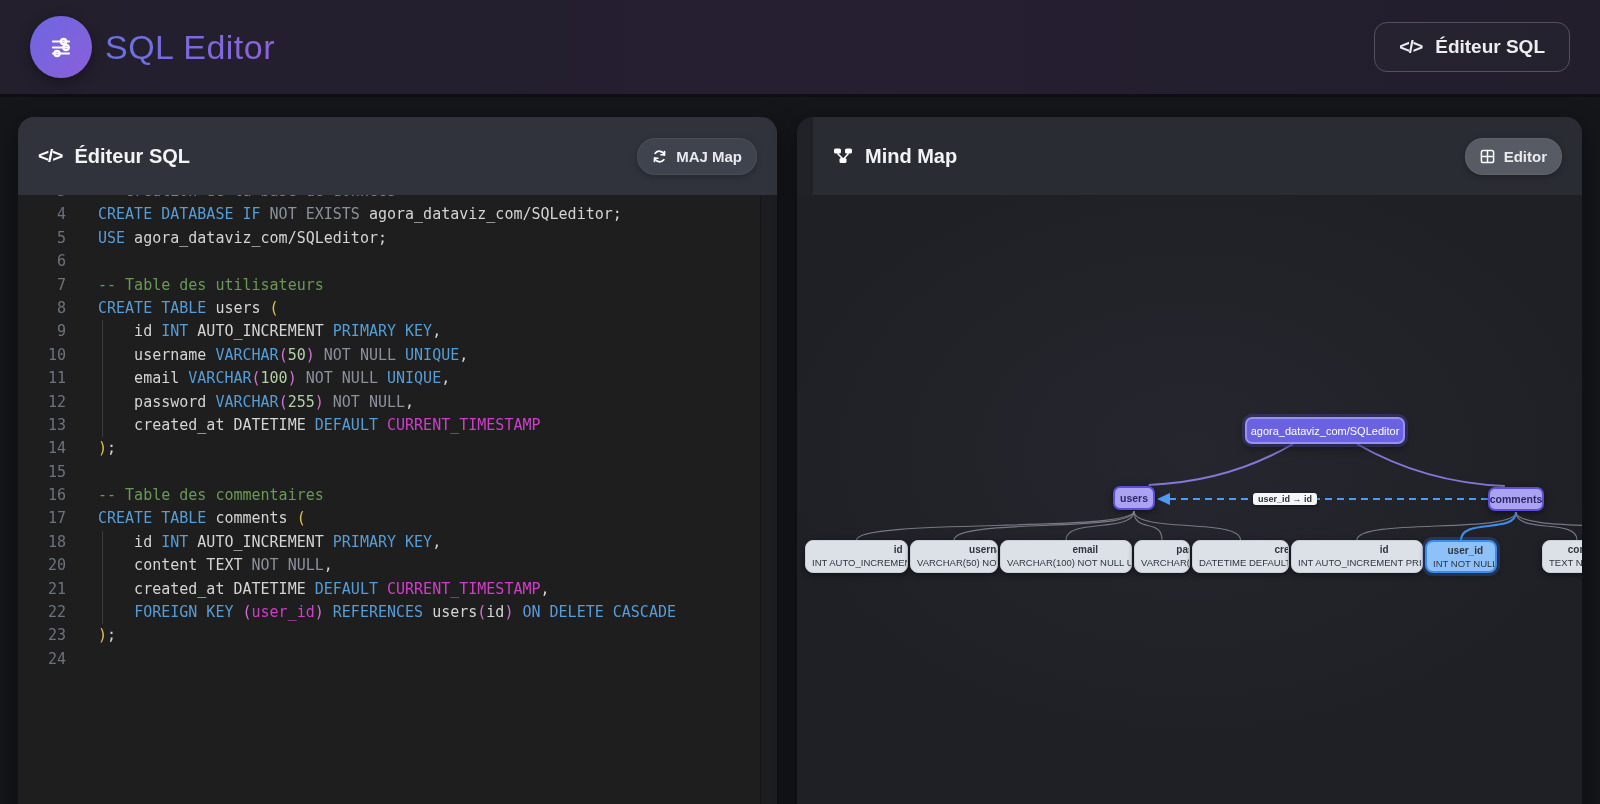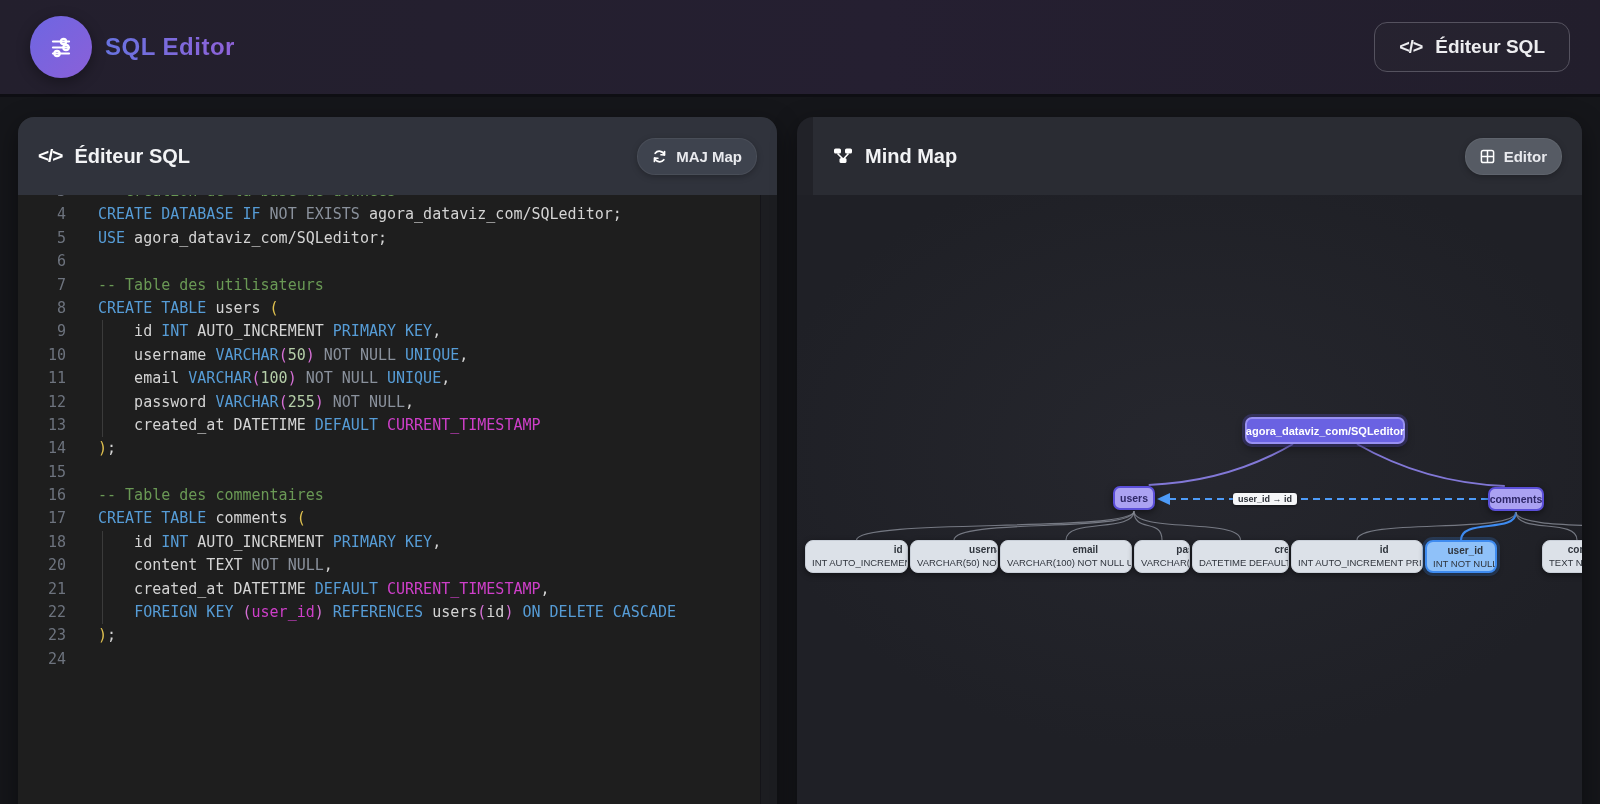--- a/index.html
+++ b/index.html
@@ -7,21 +7,21 @@
   body { background:#15161A; font-family:"Liberation Sans", sans-serif; position:relative; }
 
   
   .app-header { height:97px; display:flex; align-items:center; padding:0 30px;
     background:linear-gradient(90deg,#231F2D 0%, #251F31 55%, #221E2C 100%);
     border-bottom:3px solid #0E0E13; }
   .logo-circle { width:62px; height:62px; border-radius:50%; flex:0 0 auto;
     background:linear-gradient(135deg,#6E66E2 0%, #8A60D8 100%);
     display:flex; align-items:center; justify-content:center; margin-right:13px;
     box-shadow:0 4px 14px rgba(0,0,0,.35); }
-  .app-title { font-size:24px; font-weight:bold; letter-spacing:.5px;
+  .app-title { font-size:34px; font-weight:normal; letter-spacing:.5px;
     background:linear-gradient(90deg,#6873E0 0%, #8F62D9 100%);
     -webkit-background-clip:text; background-clip:text; color:transparent; }
   .header-spacer { flex:1; }
   .hdr-btn { display:flex; align-items:center; gap:13px; padding:13px 24px;
     border:1.5px solid #55525F; border-radius:13px; background:rgba(42,39,52,.45);
     color:#EDEDF0; font-size:19px; font-weight:600; cursor:pointer; }
   .code-glyph { font-weight:bold; letter-spacing:-1px; white-space:nowrap; }
   .hdr-btn .code-glyph { font-size:18px; }
 
   
@@ -53,21 +53,21 @@
   .tok-pk { color:#D670D6; } .tok-y { color:#DFC04F; }
   .scrollbar-strip { position:absolute; top:78px; right:0; bottom:0; width:17px;
     background:#1C1D21; border-left:1px solid #141419; }
 
   
   .mindmap-body { position:absolute; top:78px; left:0; right:0; bottom:0;
     background:radial-gradient(ellipse 70% 60% at 50% 40%, #26272E 0%, #1F2026 78%); }
   .mindmap-body svg.edges { position:absolute; left:0; top:0; }
   .mm-root { position:absolute; display:flex; align-items:center; justify-content:center;
     background:#6A62E2; border:2px solid #9890F2; border-radius:7px; color:#FFFFFF;
-    font-size:11px; font-weight:bold; white-space:nowrap;
+    font-size:11px; font-weight:normal; white-space:nowrap;
     box-shadow:0 0 0 3px rgba(90,80,200,.30), 0 4px 10px rgba(0,0,0,.45); }
   .mm-table { position:absolute; display:flex; align-items:center; justify-content:center;
     background:#ABA2F2; border:2.5px solid #5B4FD9; border-radius:7px; color:#2E2768;
     font-size:10.5px; font-weight:bold; white-space:nowrap;
     box-shadow:0 2px 7px rgba(0,0,0,.5); }
   .chip { position:absolute; height:33px; background:#DCE1E8; border:1px solid #C9CFD8;
     border-radius:8px; color:#30353D; overflow:hidden; padding:3px 6px;
     box-shadow:0 2px 6px rgba(0,0,0,.45); }
   .chip.hl { background:#8FC1F9; border:2px solid #3E8BF0;
     box-shadow:0 0 0 3px rgba(62,139,240,.22), 0 2px 6px rgba(0,0,0,.45); }
@@ -223,15 +223,15 @@
           <div class="chip-name">user_id</div>
           <div class="chip-type">INT NOT NULL</div>
         </div>
       </div>
       <div class="chip" style="left: 745px; top: 345px; width: 70px;">
         <div class="chip-inner">
           <div class="chip-name">content</div>
           <div class="chip-type">TEXT NOT NULL</div>
         </div>
       </div>
-      <div class="edge-label" style="left: 468px; top: 304px;">user_id → id</div>
+      <div class="edge-label" style="left: 488px; top: 304px;">user_id → id</div>
     </div>
 </section>
 
 </body></html>

